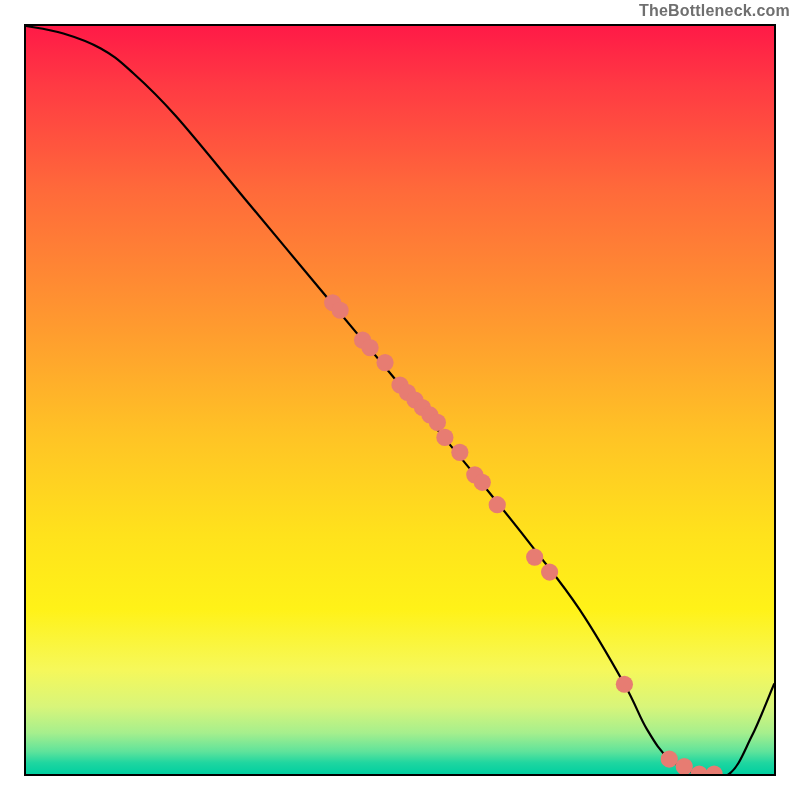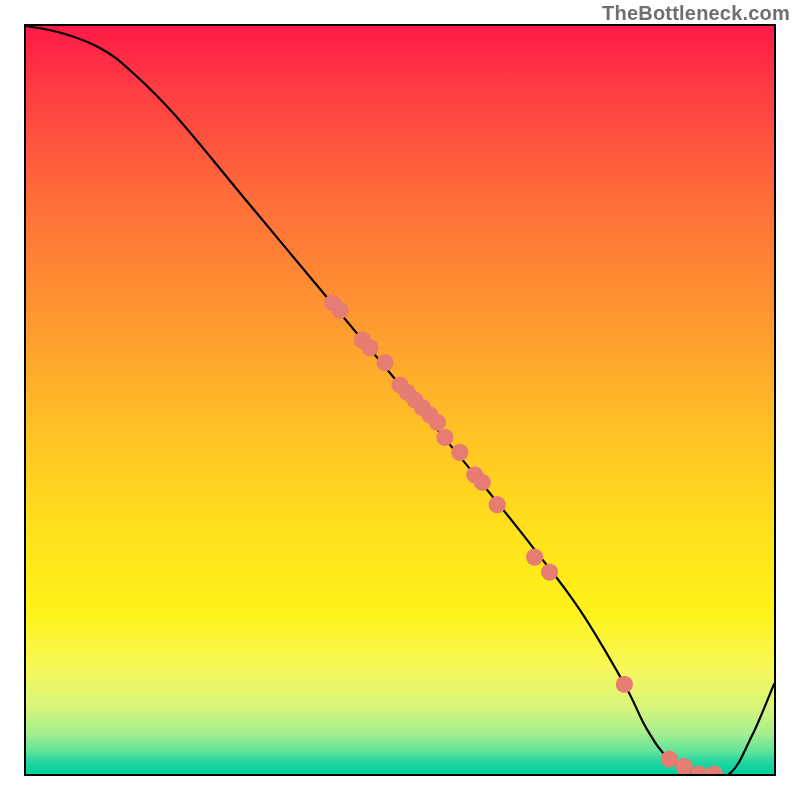--- a/index.html
+++ b/index.html
@@ -13,21 +13,21 @@
   }
   .stage {
     position: relative;
     width: 800px;
     height: 800px;
   }
   .watermark {
     position: absolute;
     top: 2px;
     right: 10px;
-    font-size: 20px;
+    font-size: 16px;
     font-weight: 600;
     color: #6f6f6f;
     letter-spacing: 0.2px;
     z-index: 50;
   }
   
   .plot {
     position: absolute;
     left: 24px;
     top: 24px;

